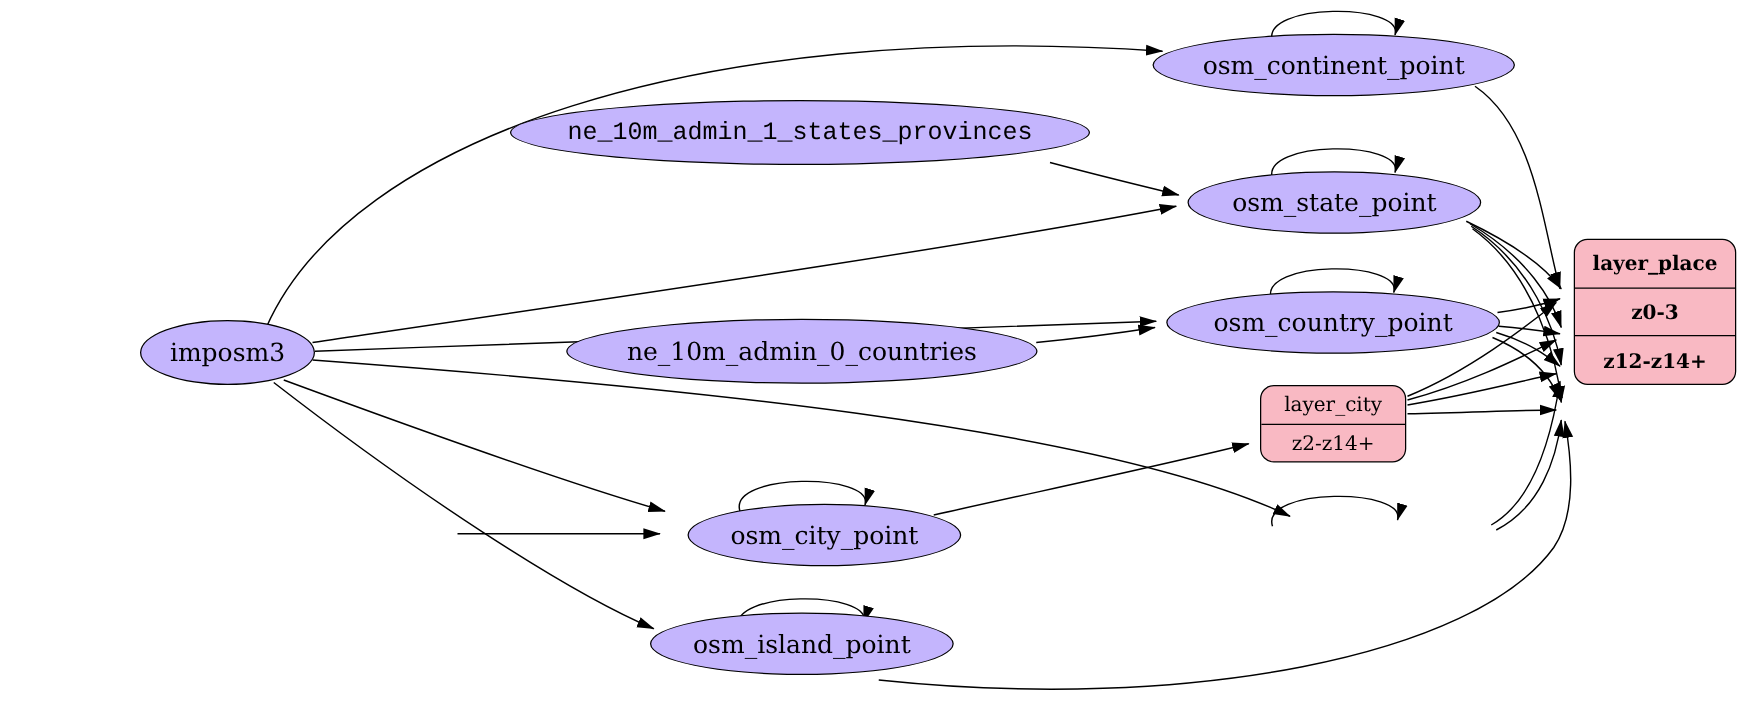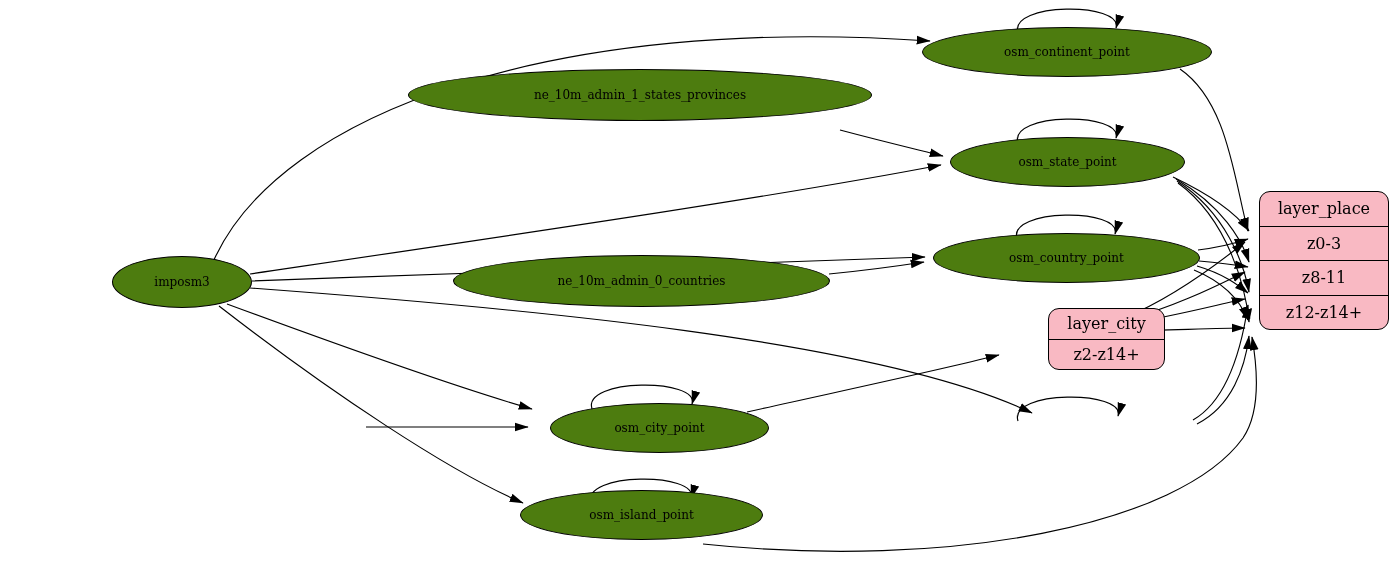--- a/index.html
+++ b/index.html
@@ -5,22 +5,22 @@
   html,body { margin:0; padding:0; background:#ffffff; }
   .canvas {
     position:relative; width:1395px; height:568px; background:#ffffff;
     font-family:"DejaVu Serif","Liberation Serif",serif; color:#000;
     overflow:hidden;
   }
   svg.edge-layer { position:absolute; left:0; top:0; width:1395px; height:568px; }
   svg.edge-layer path { fill:none; stroke:#000; stroke-width:1.15; }
   .node {
     position:absolute; border:1.2px solid #000; border-radius:50%;
-    background:#4d7c0f; display:flex; align-items:center; justify-content:center;
-    font-size:12px; white-space:nowrap; box-sizing:border-box;
+    background:#c4b5fd; display:flex; align-items:center; justify-content:center;
+    font-size:20px; white-space:nowrap; box-sizing:border-box;
   }
   .record {
     position:absolute; background:#f9b9c3; border:1.6px solid #000;
     border-radius:11px; display:flex; flex-direction:column;
     box-sizing:border-box; overflow:hidden; font-size:16px;
   }
   .record .rec-row {
     flex:1; display:flex; align-items:center; justify-content:center;
     border-top:1.2px solid #000; white-space:nowrap;
   }
@@ -78,21 +78,21 @@
     <path d="M 1193,420 C 1228,400 1242,345 1248,305" marker-end="url(#arr)"></path>
     <path d="M 1197,424 C 1232,406 1245,368 1249,336" marker-end="url(#arr)"></path>
 
     <path d="M 703,544 C 950,570 1180,525 1243,438 C 1262,410 1257,366 1252,337" marker-end="url(#arr)"></path>
   </svg>
 
   <div class="node" style="left:112px; top:256px; width:140px; height:52px;">
     <span>imposm3</span>
   </div>
 
-  <div class="node" style="left:408px; top:69px; width:464px; height:52px;">
+  <div class="node" style="left:408px; top:80px; width:464px; height:52px;font-family:Liberation Mono, monospace;">
     <span>ne_10m_admin_1_states_provinces</span>
   </div>
 
   <div class="node" style="left:453px; top:255px; width:377px; height:52px;">
     <span>ne_10m_admin_0_countries</span>
   </div>
 
 
   <div class="node" style="left:922px; top:27px; width:290px; height:50px;">
     <span>osm_continent_point</span>
@@ -108,25 +108,24 @@
 
   <div class="node" style="left:550px; top:403px; width:219px; height:50px;">
     <span>osm_city_point</span>
   </div>
 
 
   <div class="node" style="left:520px; top:490px; width:243px; height:50px;text-align:right;">
     <span>osm_island_point</span>
   </div>
 
-  <div class="record" style="left:1008px; top:308px; width:117px; height:62px;margin-left:40px;">
+  <div class="record" style="left:1008px; top:308px; width:117px; height:62px;">
     <div class="rec-row">layer_city</div>
     <div class="rec-row">z2-z14+</div>
   </div>
 
-  <div class="record" style="left:1259px; top:191px; width:130px; height:139px;">
+  <div class="record" style="left:1259px; top:191px; width:130px; height:117px;font-weight:bold;">
     <div class="rec-row">layer_place</div>
     <div class="rec-row">z0-3</div>
-    <div class="rec-row">z8-11</div>
     <div class="rec-row">z12-z14+</div>
   </div>
 
 </div>
 
 </body></html>

